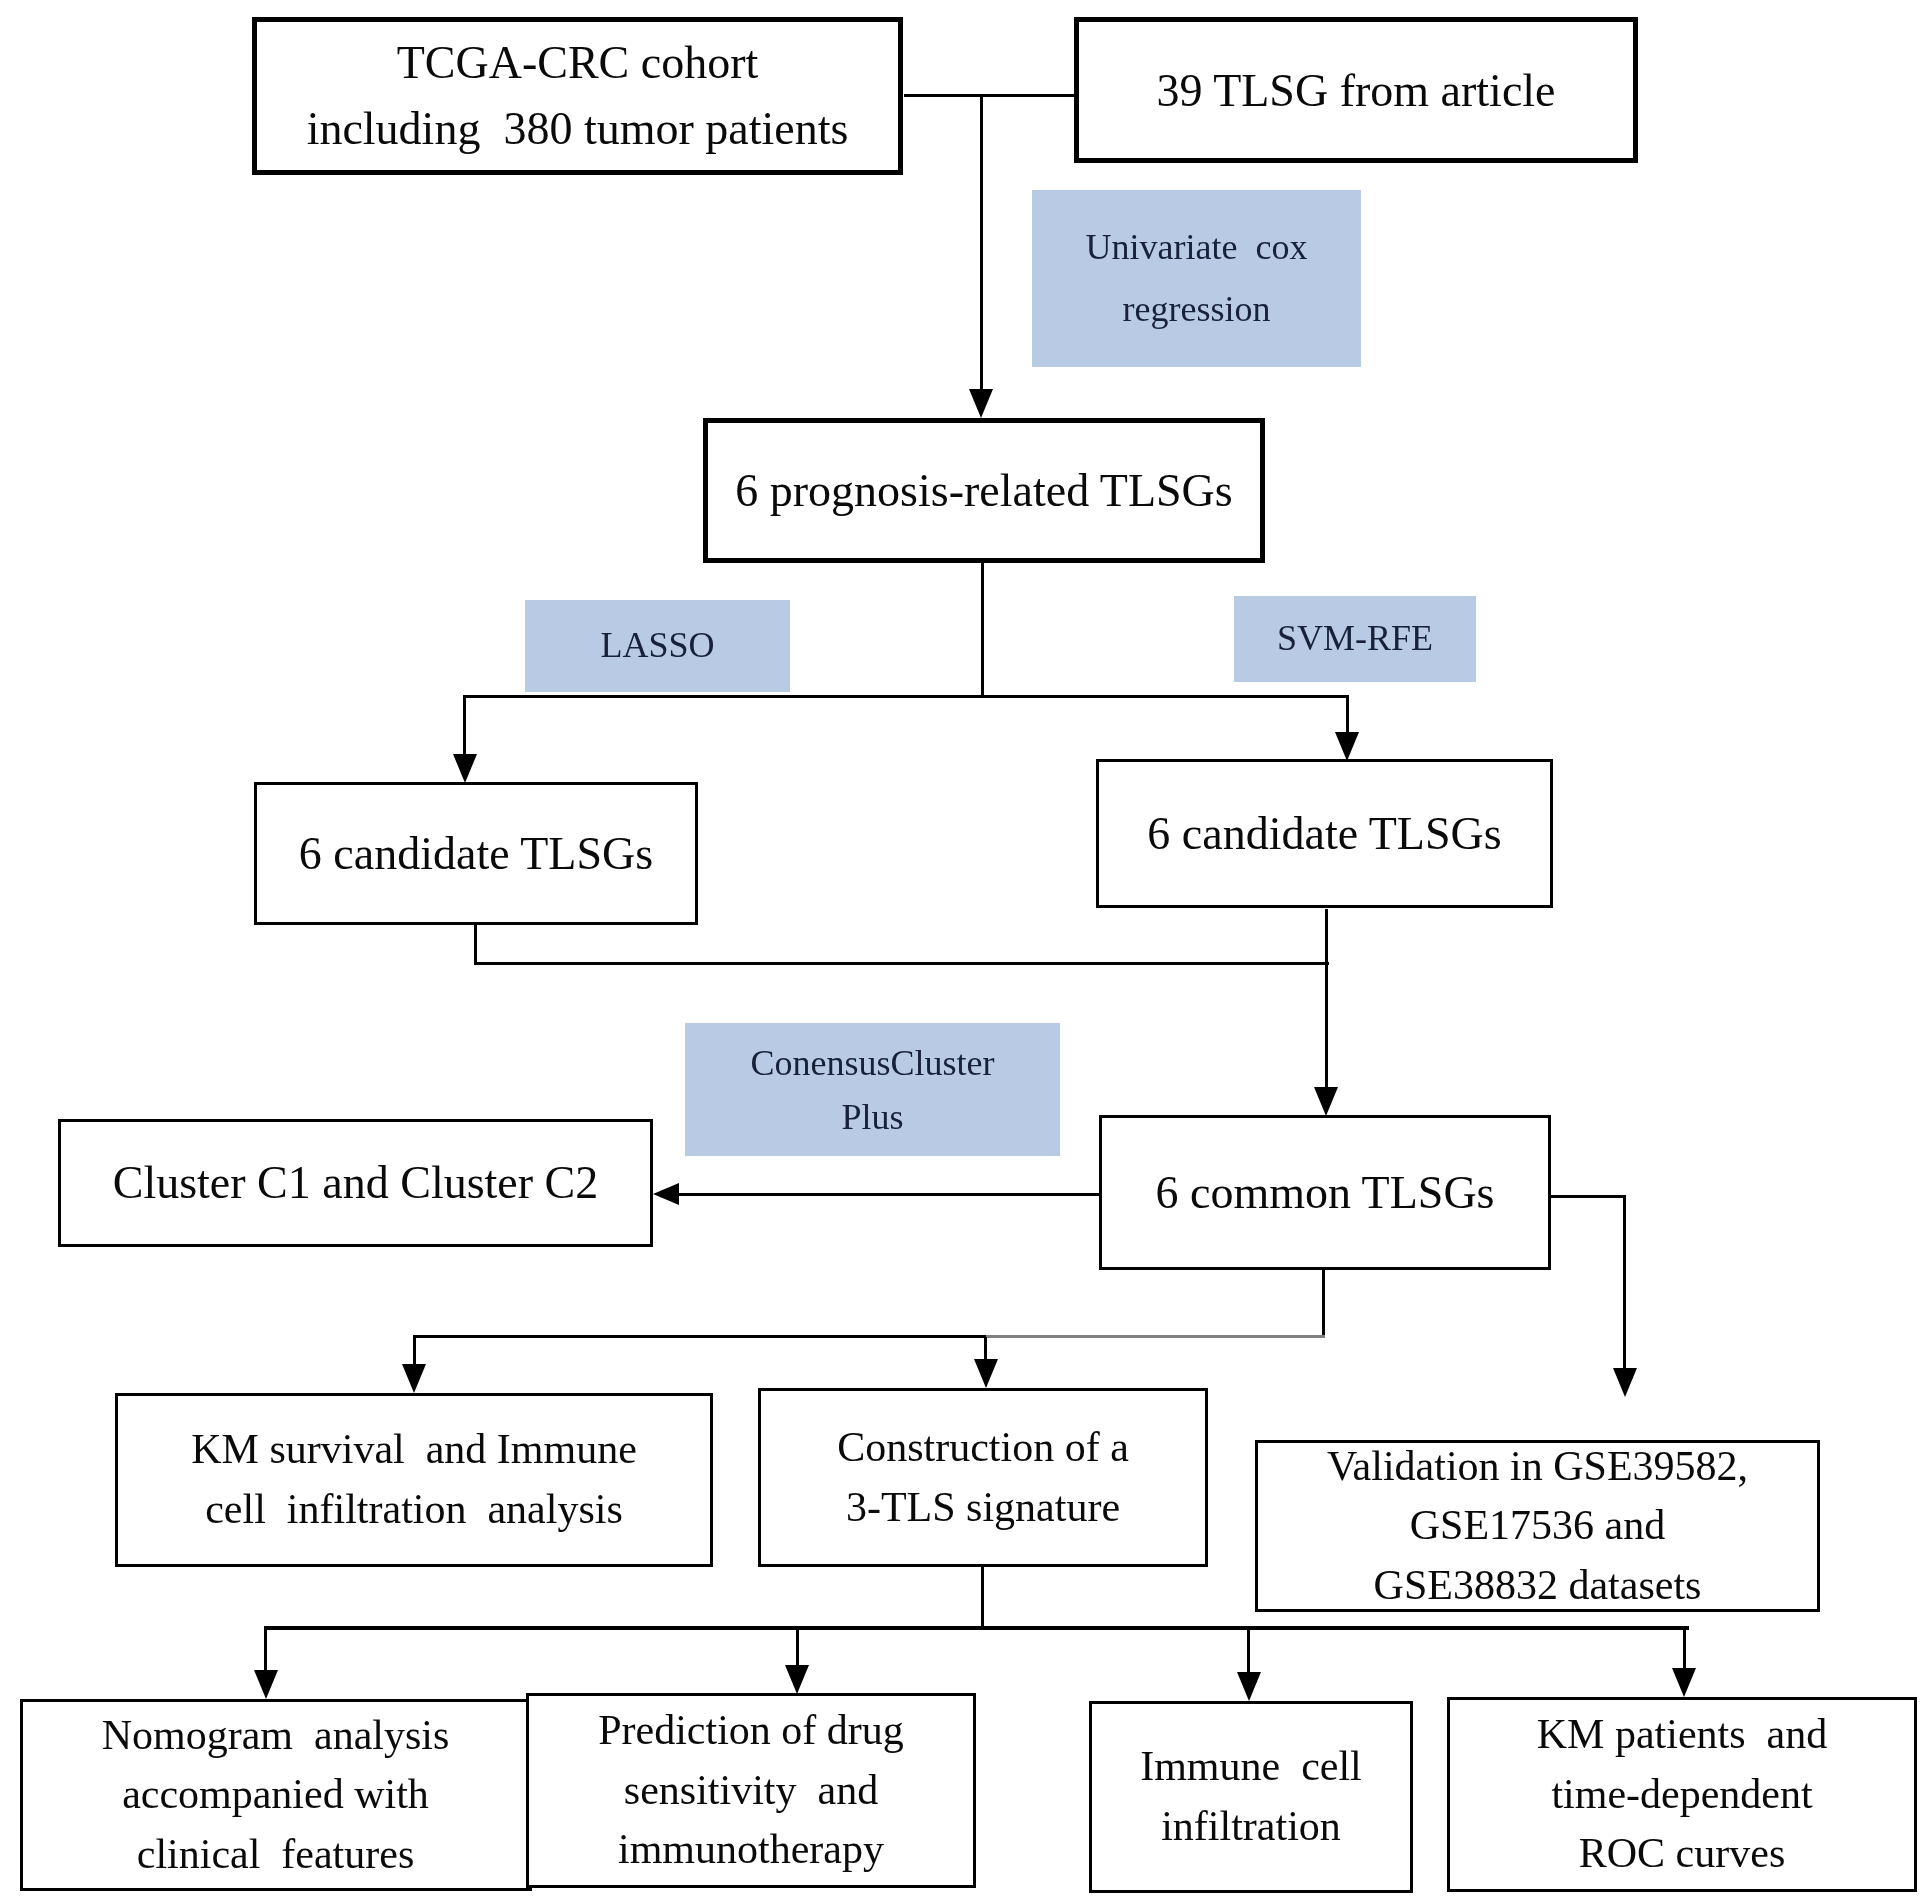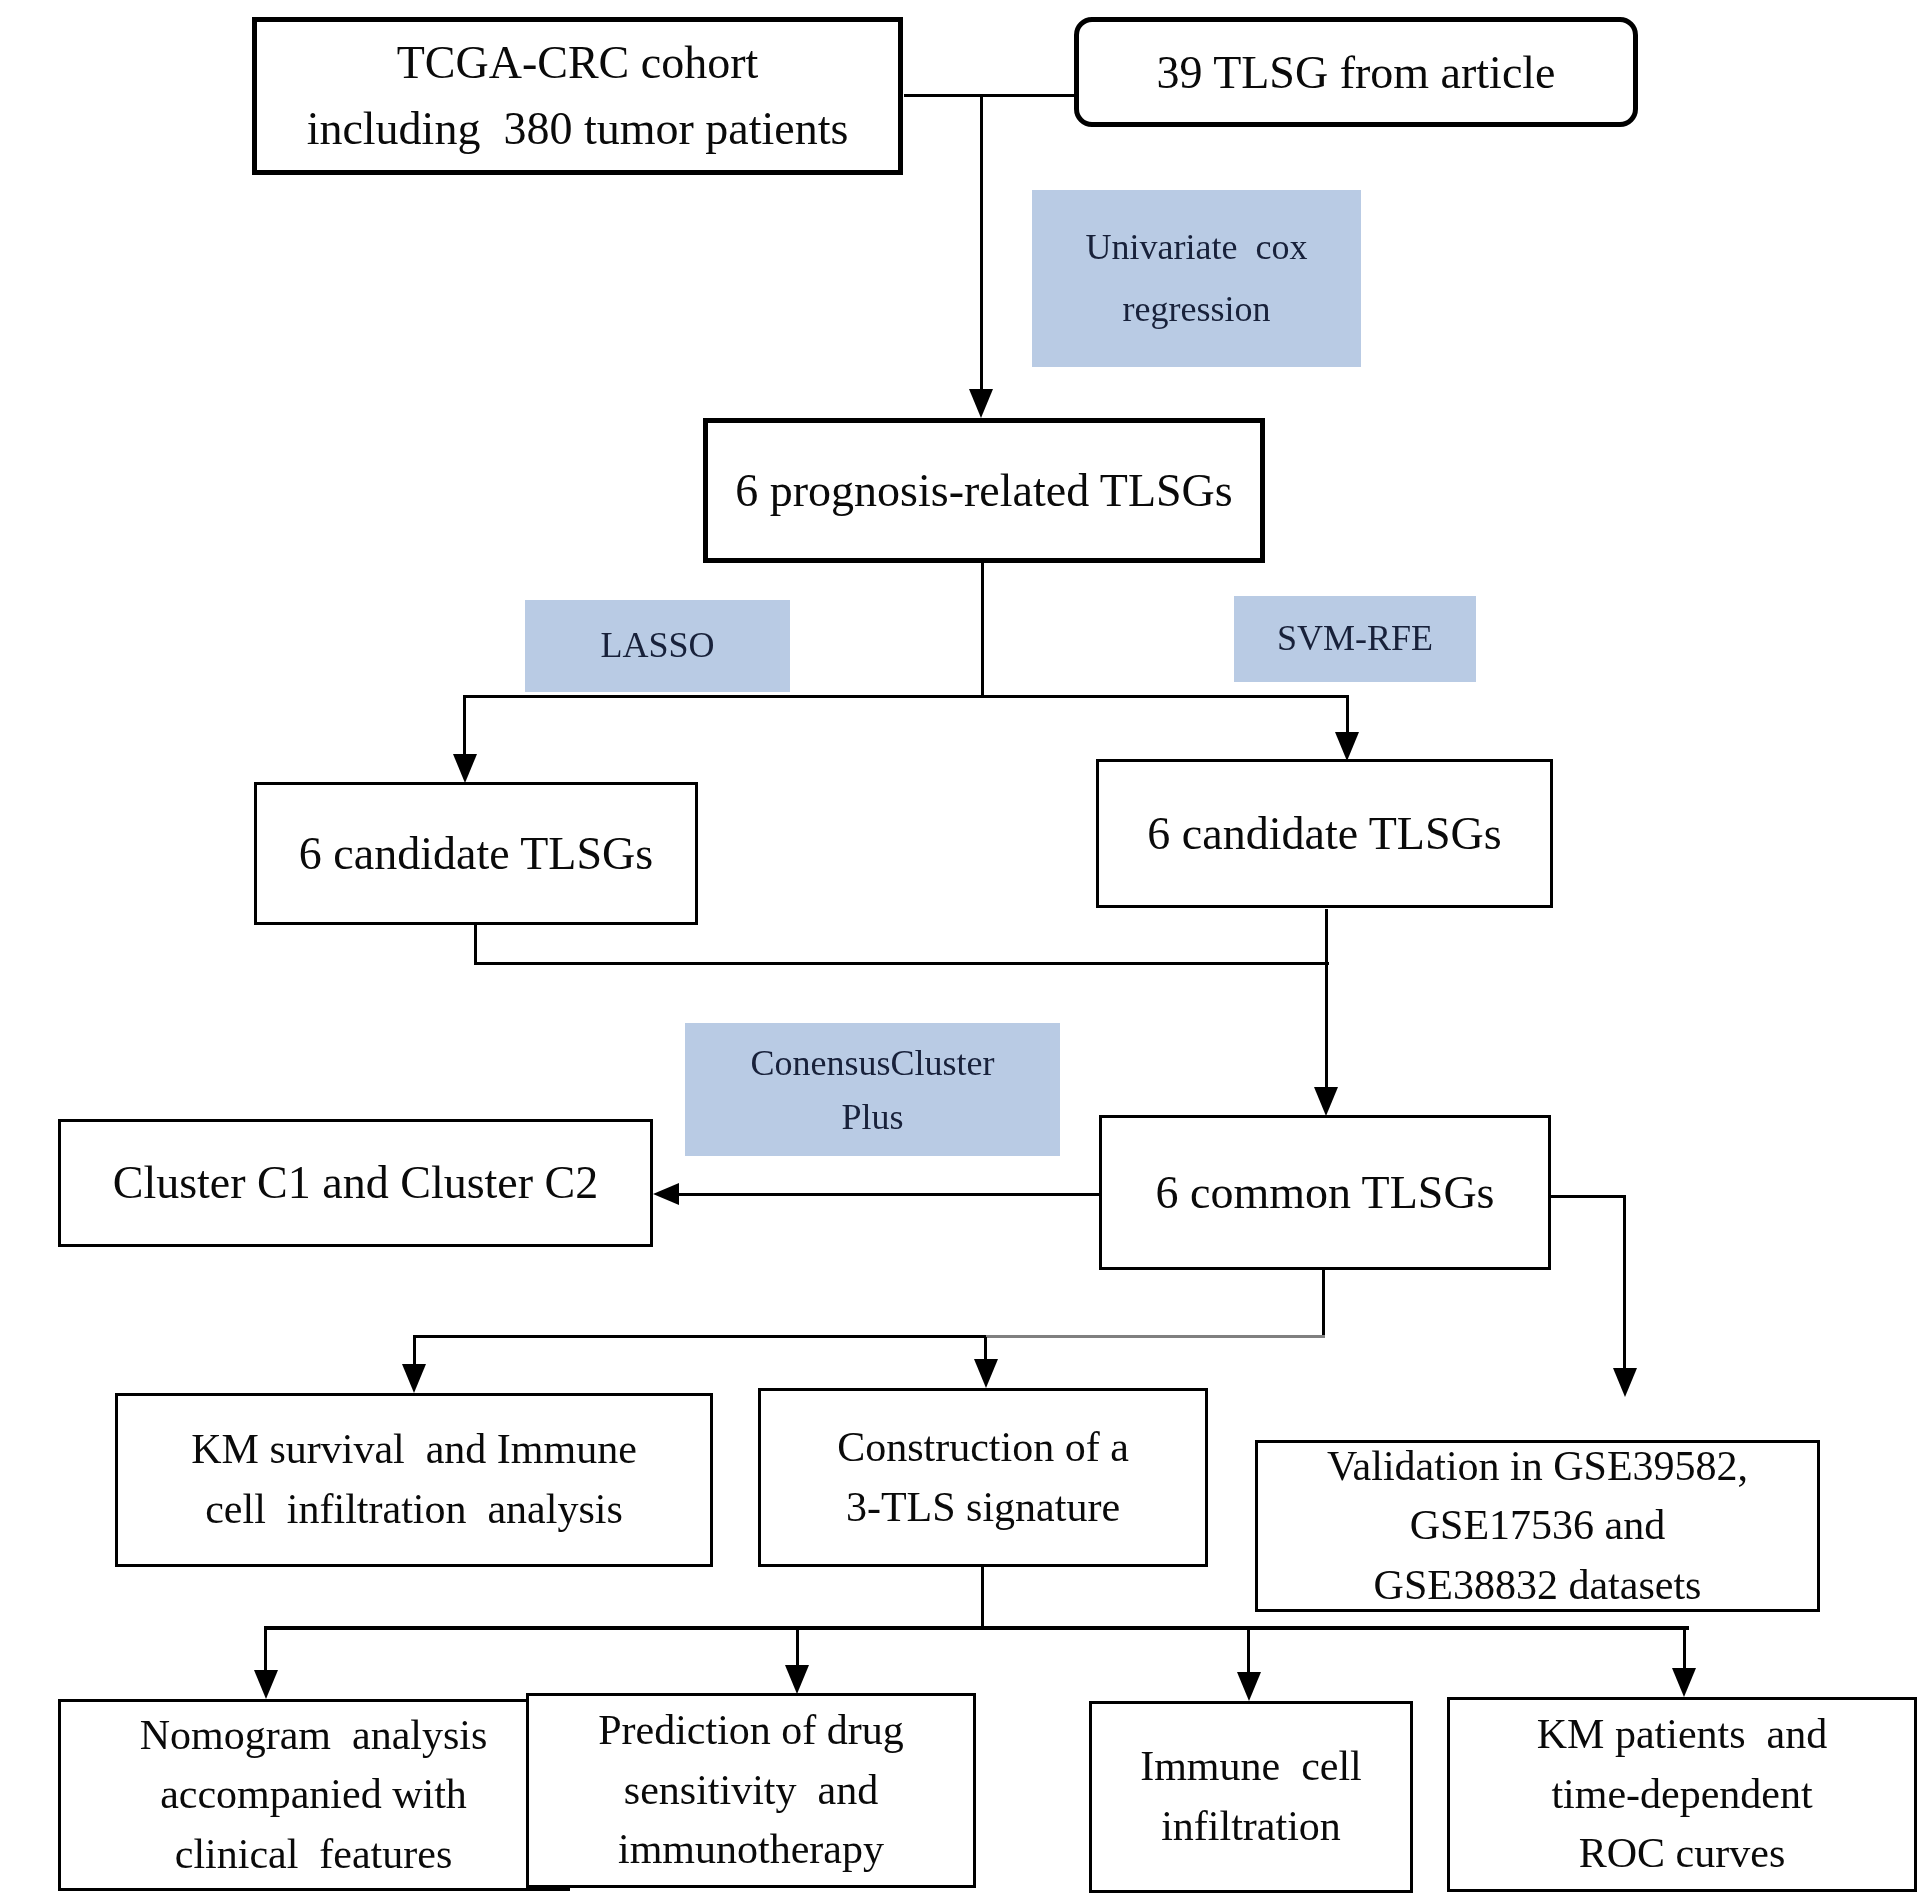--- a/index.html
+++ b/index.html
@@ -41,21 +41,21 @@
   }
 </style>
 </head>
 <body>
 
 <div id="canvas">
 
   <div class="box heavy big" style="left:252px;top:16.6px;width:651px;height:158px;">TCGA-CRC cohort
 including  380 tumor patients</div>
 
-  <div class="box heavy big" style="left:1074px;top:17.3px;width:564px;height:110px;border-radius:18px;">39 TLSG from article</div>
+  <div class="box heavy big" style="left:1074px;top:17.3px;width:564px;height:146px;">39 TLSG from article</div>
 
   <div class="hline" style="left:904px;top:94px;width:170px;height:2.9px;"></div>
   <div class="vline" style="left:980px;top:96px;width:2.9px;height:295px;"></div>
   <div class="arrow-down" style="left:969px;top:389px;"></div>
 
   <div class="bluelabel" style="left:1032px;top:190px;width:329px;height:177px;">Univariate  cox
 regression</div>
 
   <div class="box heavy big" style="left:703px;top:418px;width:562px;height:145px;">6 prognosis-related TLSGs</div>
 
@@ -110,21 +110,21 @@
   <div class="hline" style="left:264px;top:1626px;width:1425px;height:3.6px;"></div>
   <div class="vline" style="left:264px;top:1627px;width:2.9px;height:45px;"></div>
   <div class="arrow-down" style="left:254px;top:1670px;"></div>
   <div class="vline" style="left:796px;top:1627px;width:2.9px;height:39px;"></div>
   <div class="arrow-down" style="left:785px;top:1665px;"></div>
   <div class="vline" style="left:1247px;top:1627px;width:2.9px;height:46px;"></div>
   <div class="arrow-down" style="left:1237px;top:1672px;"></div>
   <div class="vline" style="left:1683px;top:1627px;width:2.9px;height:43px;"></div>
   <div class="arrow-down" style="left:1672px;top:1668px;"></div>
 
-  <div class="box" style="left:19.5px;top:1699px;width:512px;height:192px;margin-left:38px;">Nomogram  analysis
+  <div class="box" style="left:19.5px;top:1699px;width:512px;height:192px;">Nomogram  analysis
 accompanied with
 clinical  features</div>
   <div class="box" style="left:526px;top:1693px;width:450px;height:195px;">Prediction of drug
 sensitivity  and
 immunotherapy</div>
   <div class="box" style="left:1089px;top:1701px;width:324px;height:192px;">Immune  cell
 infiltration</div>
   <div class="box" style="left:1447px;top:1697px;width:470px;height:195px;">KM patients  and
 time-dependent
 ROC curves</div>

